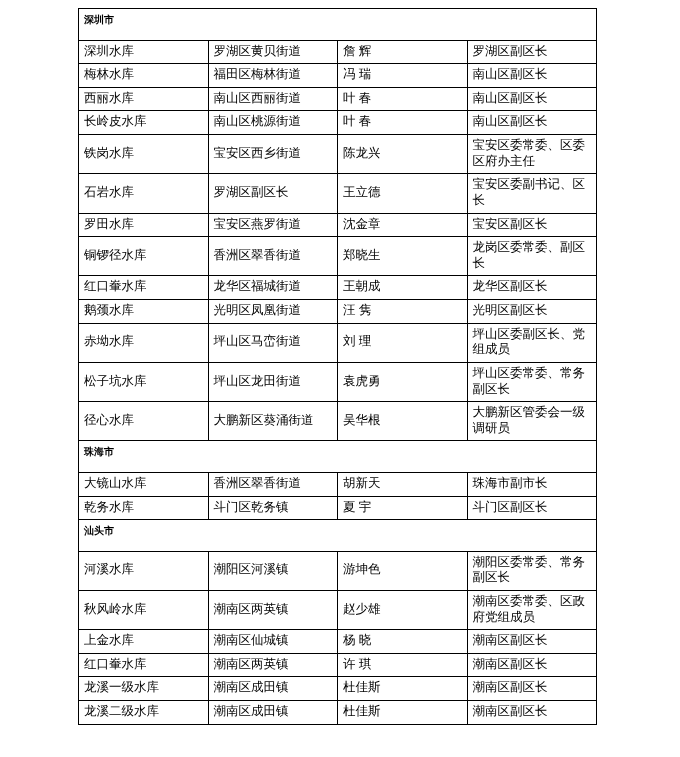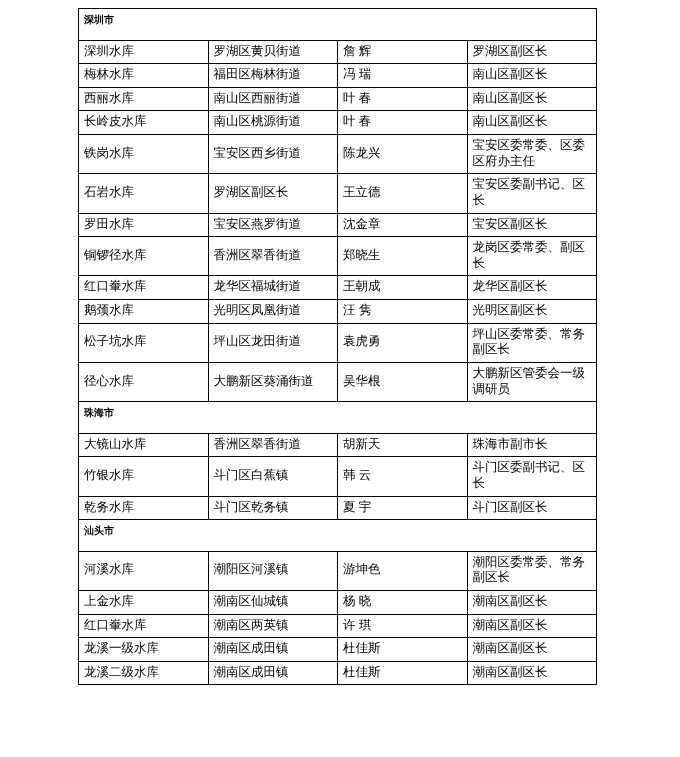--- a/index.html
+++ b/index.html
@@ -114,20 +114,26 @@
         <td class="c2">王朝成</td>
         <td class="c3">龙华区副区长</td>
       </tr>
       <tr class="data-row">
         <td class="c0">鹅颈水库</td>
         <td class="c1">光明区凤凰街道</td>
         <td class="c2">汪 隽</td>
         <td class="c3">光明区副区长</td>
       </tr>
       <tr class="data-row">
+        <td class="c0">赤坳水库</td>
+        <td class="c1">坪山区马峦街道</td>
+        <td class="c2">刘 理</td>
+        <td class="c3">坪山区委副区长、党组成员</td>
+      </tr>
+      <tr class="data-row">
         <td class="c0">松子坑水库</td>
         <td class="c1">坪山区龙田街道</td>
         <td class="c2">袁虎勇</td>
         <td class="c3">坪山区委常委、常务副区长</td>
       </tr>
       <tr class="data-row">
         <td class="c0">径心水库</td>
         <td class="c1">大鹏新区葵涌街道</td>
         <td class="c2">吴华根</td>
         <td class="c3">大鹏新区管委会一级调研员</td>
@@ -136,42 +142,42 @@
       <tr class="city-row">
         <td class="c0" colspan="4">珠海市</td>
       </tr>
       <tr class="data-row">
         <td class="c0">大镜山水库</td>
         <td class="c1">香洲区翠香街道</td>
         <td class="c2">胡新天</td>
         <td class="c3">珠海市副市长</td>
       </tr>
       <tr class="data-row">
-        <td class="c0">竹银水库</td>
-        <td class="c1">斗门区白蕉镇</td>
-        <td class="c2">韩 云</td>
-        <td class="c3">斗门区委副书记、区长</td>
-      </tr>
-      <tr class="data-row">
         <td class="c0">乾务水库</td>
         <td class="c1">斗门区乾务镇</td>
         <td class="c2">夏 宇</td>
         <td class="c3">斗门区副区长</td>
       </tr>
 
       <tr class="city-row">
         <td class="c0" colspan="4">汕头市</td>
       </tr>
       <tr class="data-row">
         <td class="c0">河溪水库</td>
         <td class="c1">潮阳区河溪镇</td>
         <td class="c2">游坤色</td>
         <td class="c3">潮阳区委常委、常务副区长</td>
       </tr>
       <tr class="data-row">
+        <td class="c0">秋风岭水库</td>
+        <td class="c1">潮南区两英镇</td>
+        <td class="c2">赵少雄</td>
+        <td class="c3">潮南区委常委、区政府党组成员</td>
+      </tr>
+      <tr class="data-row">
         <td class="c0">上金水库</td>
         <td class="c1">潮南区仙城镇</td>
         <td class="c2">杨 晓</td>
         <td class="c3">潮南区副区长</td>
       </tr>
       <tr class="data-row">
         <td class="c0">红口輋水库</td>
         <td class="c1">潮南区两英镇</td>
         <td class="c2">许 琪</td>
         <td class="c3">潮南区副区长</td>

